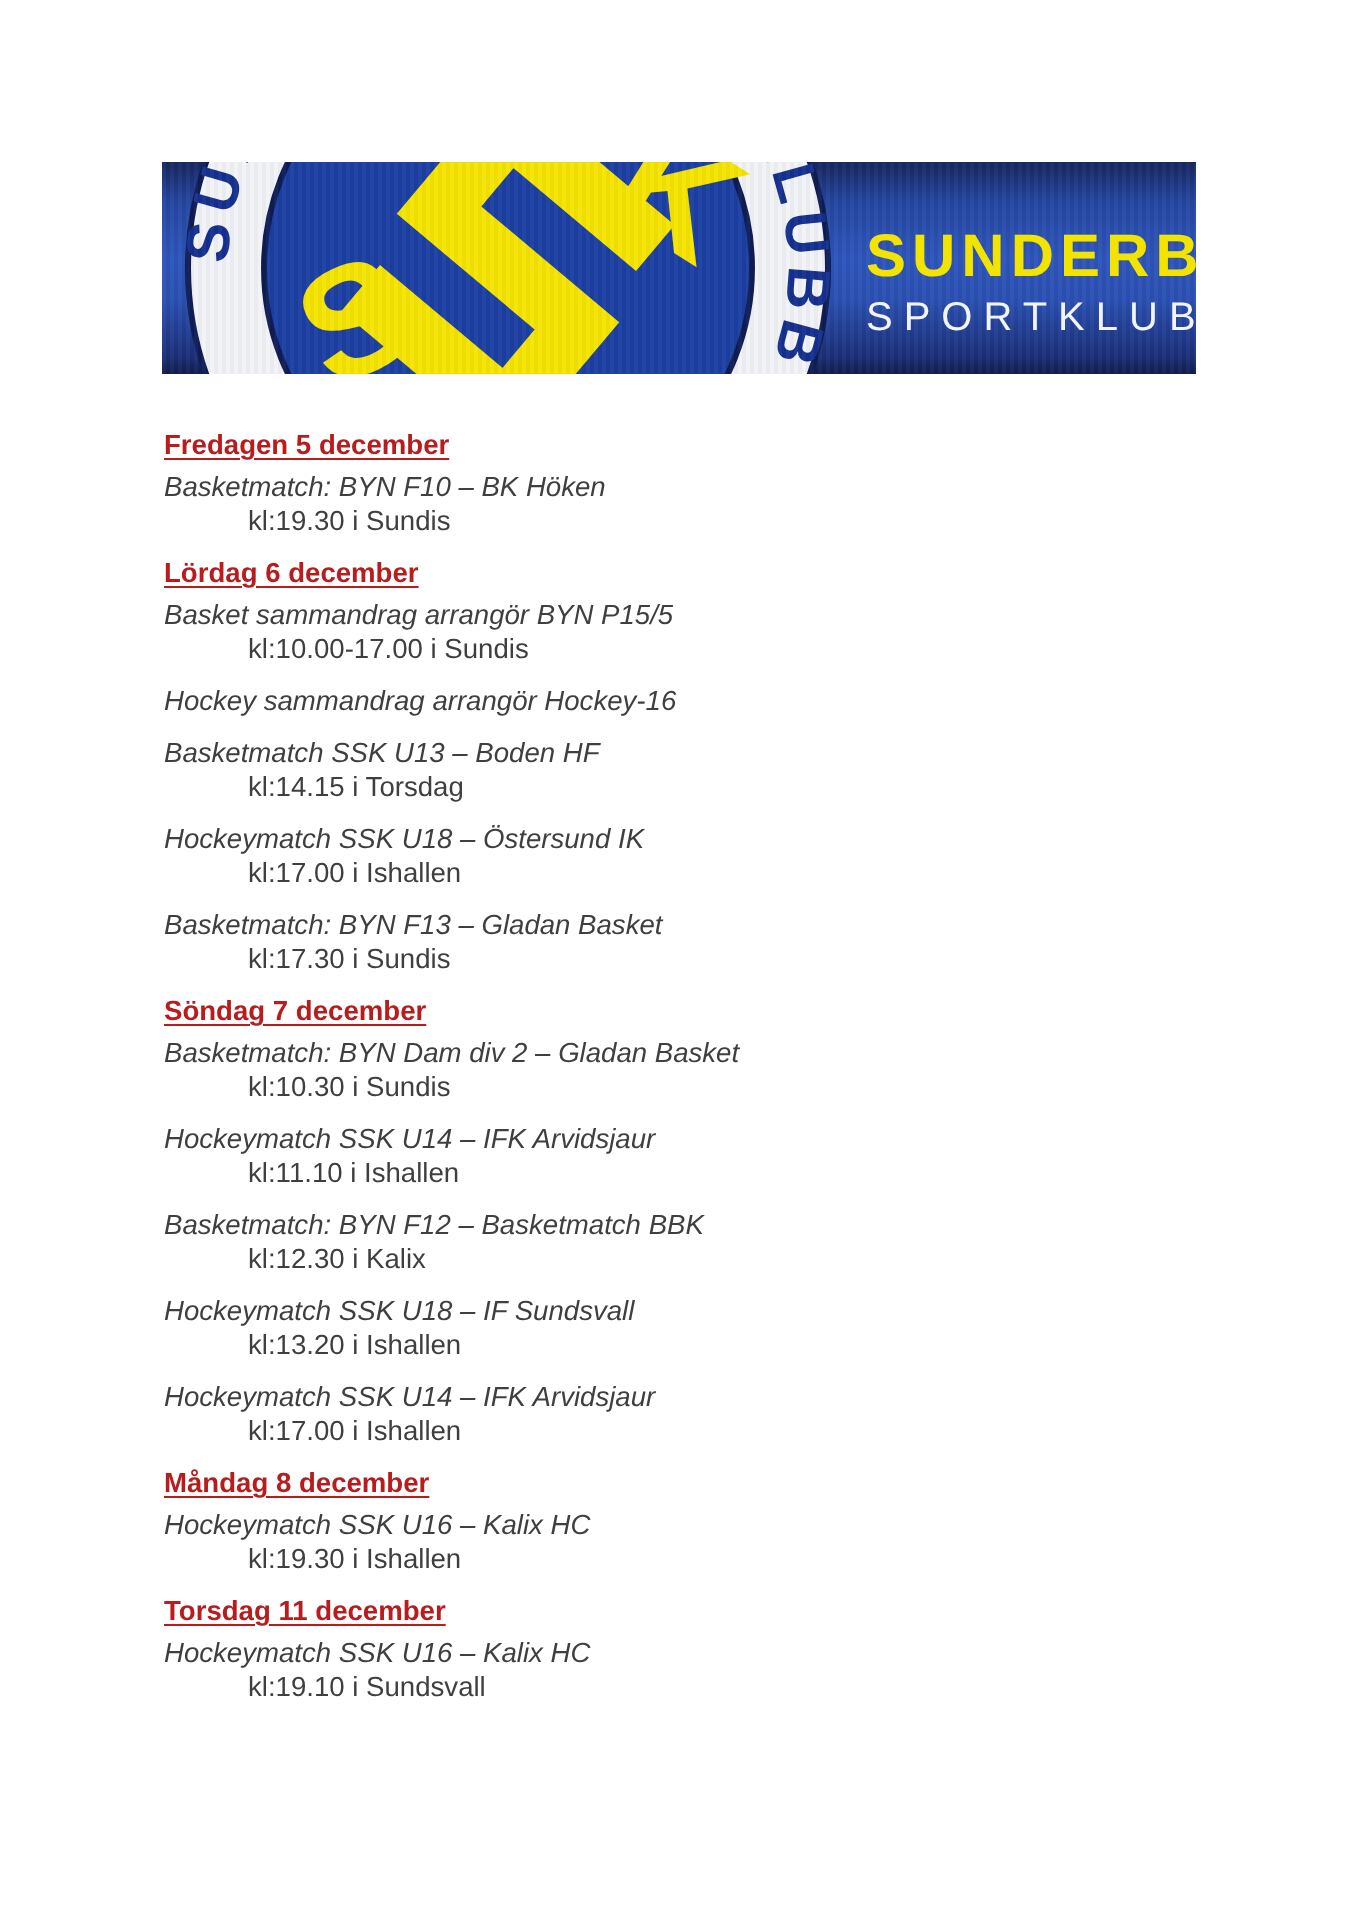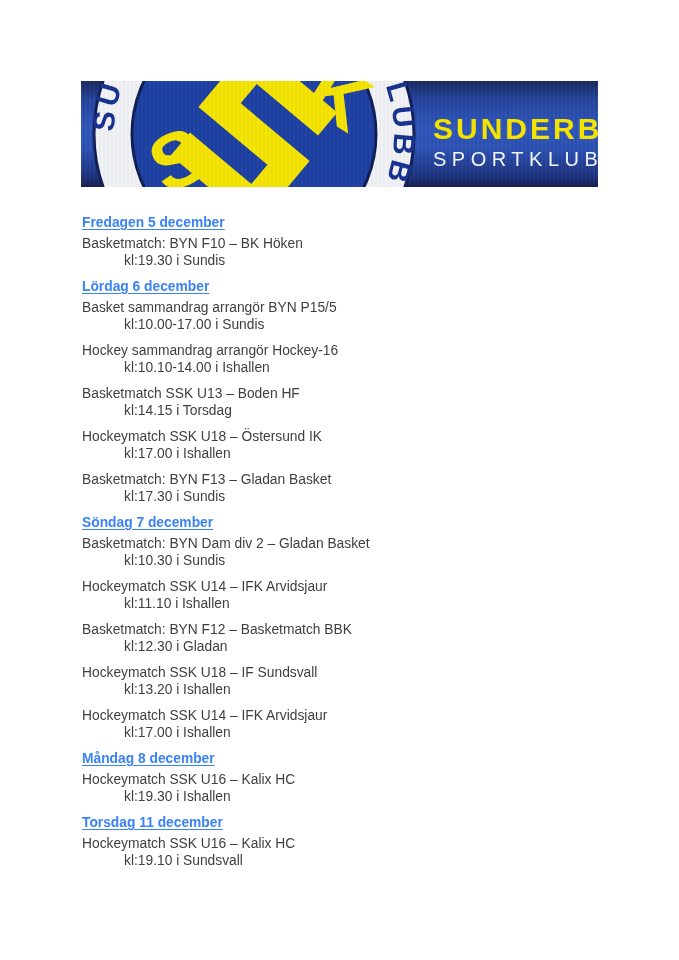--- a/index.html
+++ b/index.html
@@ -58,29 +58,29 @@
   .schedule{
     position:absolute;
     left:82px; top:214px;
     width:480px;
     color:#3f3f3f;
     font-size:13.8px;
     line-height:17px;
   }
   .day-heading{
     font-weight:bold;
-    color:#3b82f6;
+    color:#b91c1c;
     text-decoration:underline;
     text-underline-offset:2px;
     margin:0 0 4px 0;
   }
   .event{
     margin:0 0 9px 0;
   }
-  .event-title{white-space:nowrap;}
+  .event-title{white-space:nowrap;font-style:italic;}
   .event-time{white-space:nowrap;margin-left:42px;}
 </style>
 </head>
 <body>
 
 <div class="page">
 
   <div class="banner">
 
     <svg class="badge" width="330" height="330" viewBox="0 0 330 330" aria-hidden="true">
@@ -117,21 +117,20 @@
         <div class="event-title">Basketmatch: BYN F10 – BK Höken</div>
         <div class="event-time">kl:19.30 i Sundis</div>
       </div>
       <div class="day-heading">Lördag 6 december</div>
       <div class="event">
         <div class="event-title">Basket sammandrag arrangör BYN P15/5</div>
         <div class="event-time">kl:10.00-17.00 i Sundis</div>
       </div>
       <div class="event">
         <div class="event-title">Hockey sammandrag arrangör Hockey-16</div>
-        <div class="event-time">kl:10.10-14.00 i Ishallen</div>
       </div>
       <div class="event">
         <div class="event-title">Basketmatch SSK U13 – Boden HF</div>
         <div class="event-time">kl:14.15 i Torsdag</div>
       </div>
       <div class="event">
         <div class="event-title">Hockeymatch SSK U18 – Östersund IK</div>
         <div class="event-time">kl:17.00 i Ishallen</div>
       </div>
       <div class="event">
@@ -142,21 +141,21 @@
       <div class="event">
         <div class="event-title">Basketmatch: BYN Dam div 2 – Gladan Basket</div>
         <div class="event-time">kl:10.30 i Sundis</div>
       </div>
       <div class="event">
         <div class="event-title">Hockeymatch SSK U14 – IFK Arvidsjaur</div>
         <div class="event-time">kl:11.10 i Ishallen</div>
       </div>
       <div class="event">
         <div class="event-title">Basketmatch: BYN F12 – Basketmatch BBK</div>
-        <div class="event-time">kl:12.30 i Gladan</div>
+        <div class="event-time">kl:12.30 i Kalix</div>
       </div>
       <div class="event">
         <div class="event-title">Hockeymatch SSK U18 – IF Sundsvall</div>
         <div class="event-time">kl:13.20 i Ishallen</div>
       </div>
       <div class="event">
         <div class="event-title">Hockeymatch SSK U14 – IFK Arvidsjaur</div>
         <div class="event-time">kl:17.00 i Ishallen</div>
       </div>
       <div class="day-heading">Måndag 8 december</div>

